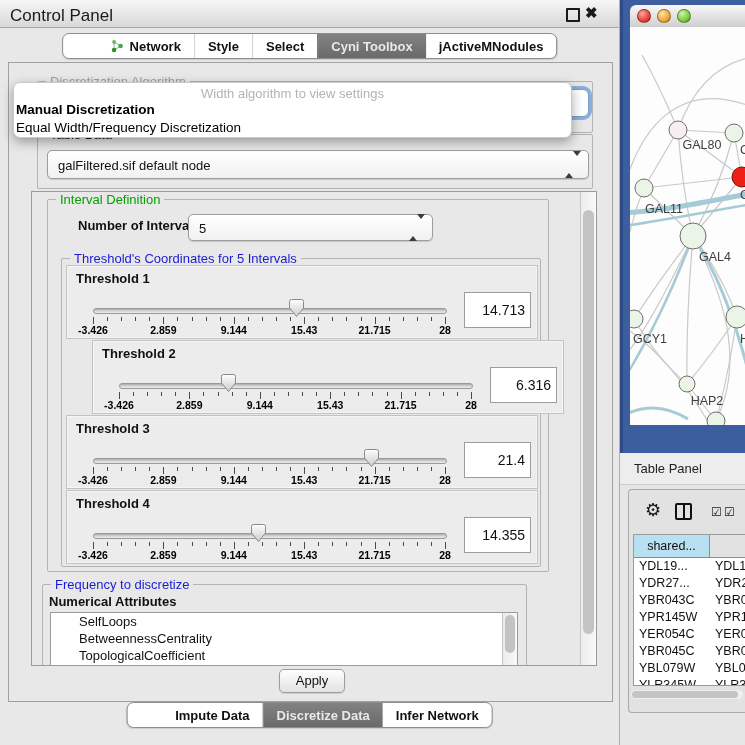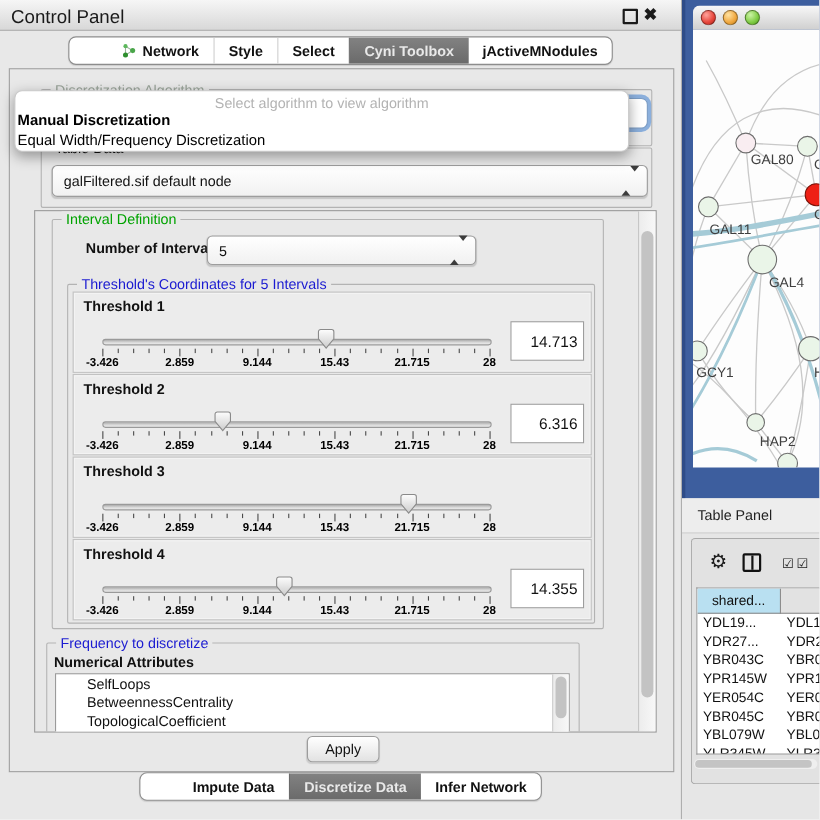--- a/index.html
+++ b/index.html
@@ -213,21 +213,21 @@
                       <defs>
                         <linearGradient id="thg0" x1="0" y1="0" x2="0" y2="1">
                           <stop offset="0" stop-color="#fdfdfd"></stop>
                           <stop offset="1" stop-color="#cccccc"></stop>
                         </linearGradient>
                       </defs>
                       <path d="M3.5 1.5 h10 a2 2 0 0 1 2 2 V10 L8.5 18.5 L1.5 10 V3.5 a2 2 0 0 1 2 -2 Z" fill="url(#thg0)" stroke="#8a8a8a"></path>
                     </svg></div>
                   <div class="value-box">14.713</div>
                 </div>
-                <div class="threshold-box" style="top: 81px;">
+                <div class="threshold-box" style="top: 81px; margin-left: 26px;">
                   <div class="thr-title">Threshold 2</div>
                   <div class="track"></div>
                   <div class="tick major" style="left: 26px;"></div>
                   <div class="tick minor" style="left: 40.08px;"></div>
                   <div class="tick minor" style="left: 54.16px;"></div>
                   <div class="tick minor" style="left: 68.24px;"></div>
                   <div class="tick minor" style="left: 82.32px;"></div>
                   <div class="tick major" style="left: 96.4px;"></div>
                   <div class="tick minor" style="left: 110.48px;"></div>
                   <div class="tick minor" style="left: 124.56px;"></div>
@@ -303,20 +303,21 @@
                   <div class="tick-label" style="left: 378px;">28</div>
                   <div class="thumb-wrap" style="left: 295.574px;"><svg width="17" height="20" viewBox="0 0 17 20">
                       <defs>
                         <linearGradient id="thg2" x1="0" y1="0" x2="0" y2="1">
                           <stop offset="0" stop-color="#fdfdfd"></stop>
                           <stop offset="1" stop-color="#cccccc"></stop>
                         </linearGradient>
                       </defs>
                       <path d="M3.5 1.5 h10 a2 2 0 0 1 2 2 V10 L8.5 18.5 L1.5 10 V3.5 a2 2 0 0 1 2 -2 Z" fill="url(#thg2)" stroke="#8a8a8a"></path>
                     </svg></div>
+                  <div class="value-box">21.4</div>
                 </div>
                 <div class="threshold-box" style="top: 231px;">
                   <div class="thr-title">Threshold 4</div>
                   <div class="track"></div>
                   <div class="tick major" style="left: 26px;"></div>
                   <div class="tick minor" style="left: 40.08px;"></div>
                   <div class="tick minor" style="left: 54.16px;"></div>
                   <div class="tick minor" style="left: 68.24px;"></div>
                   <div class="tick minor" style="left: 82.32px;"></div>
                   <div class="tick major" style="left: 96.4px;"></div>
@@ -390,21 +391,21 @@
         <div class="seg-tab selected">
           <span>Discretize Data</span>
         </div>
         <div class="seg-tab">
           <span>Infer Network</span>
         </div>
       </div>
   </div>
 
   <div id="algo-popup" class="abs">
-    <div id="popup-prompt">Select algorithm to view algorithm</div>
+    <div id="popup-prompt">Width algorithm to view settings</div>
     <div id="popup-options">
         <div class="popup-option bold">Manual Discretization</div>
         <div class="popup-option">Equal Width/Frequency Discretization</div>
       </div>
   </div>
 
   <div id="right-bg" class="abs"></div>
 
   <div id="desktop" class="abs">
     <div id="net-window" class="abs">

